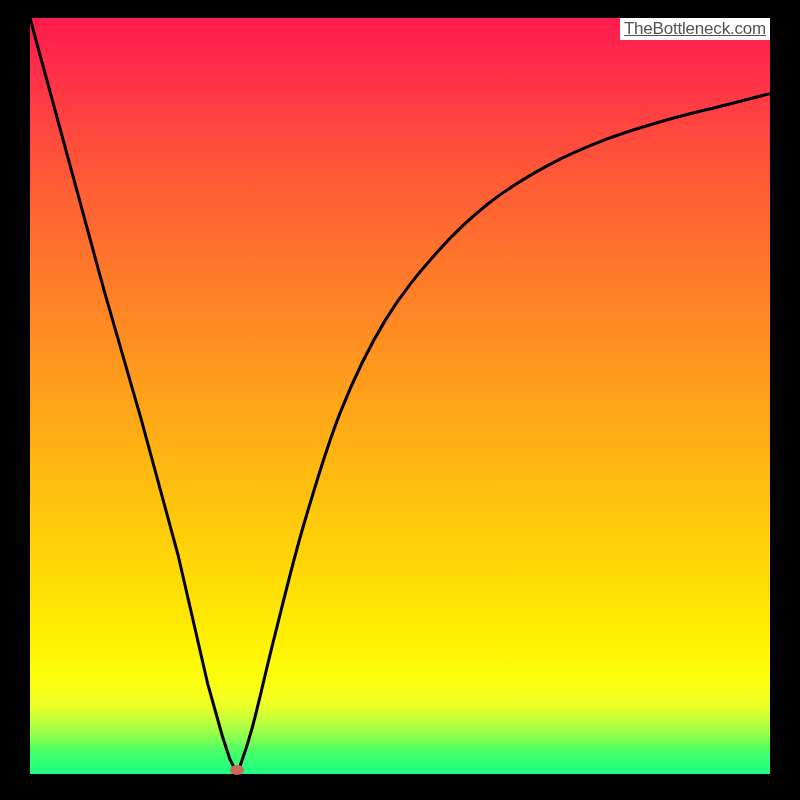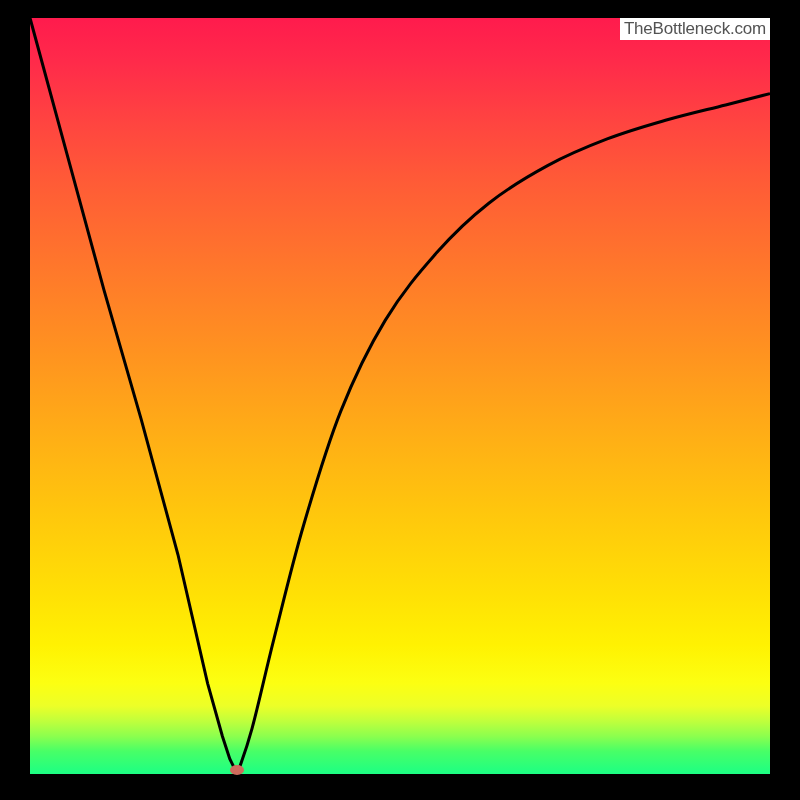--- a/index.html
+++ b/index.html
@@ -61,20 +61,21 @@
     padding: 0 4px 0 4px;
     display: flex;
     align-items: center;
   }
   .logo-bg span {
     font-size: 17px;
     font-weight: 500;
     letter-spacing: -0.2px;
     color: #535353;
     white-space: nowrap;
+    text-decoration: underline;
   }
   svg.curve {
     position: absolute;
     top: 0;
     left: 0;
     width: 100%;
     height: 100%;
     overflow: visible;
   }
   .dot {

